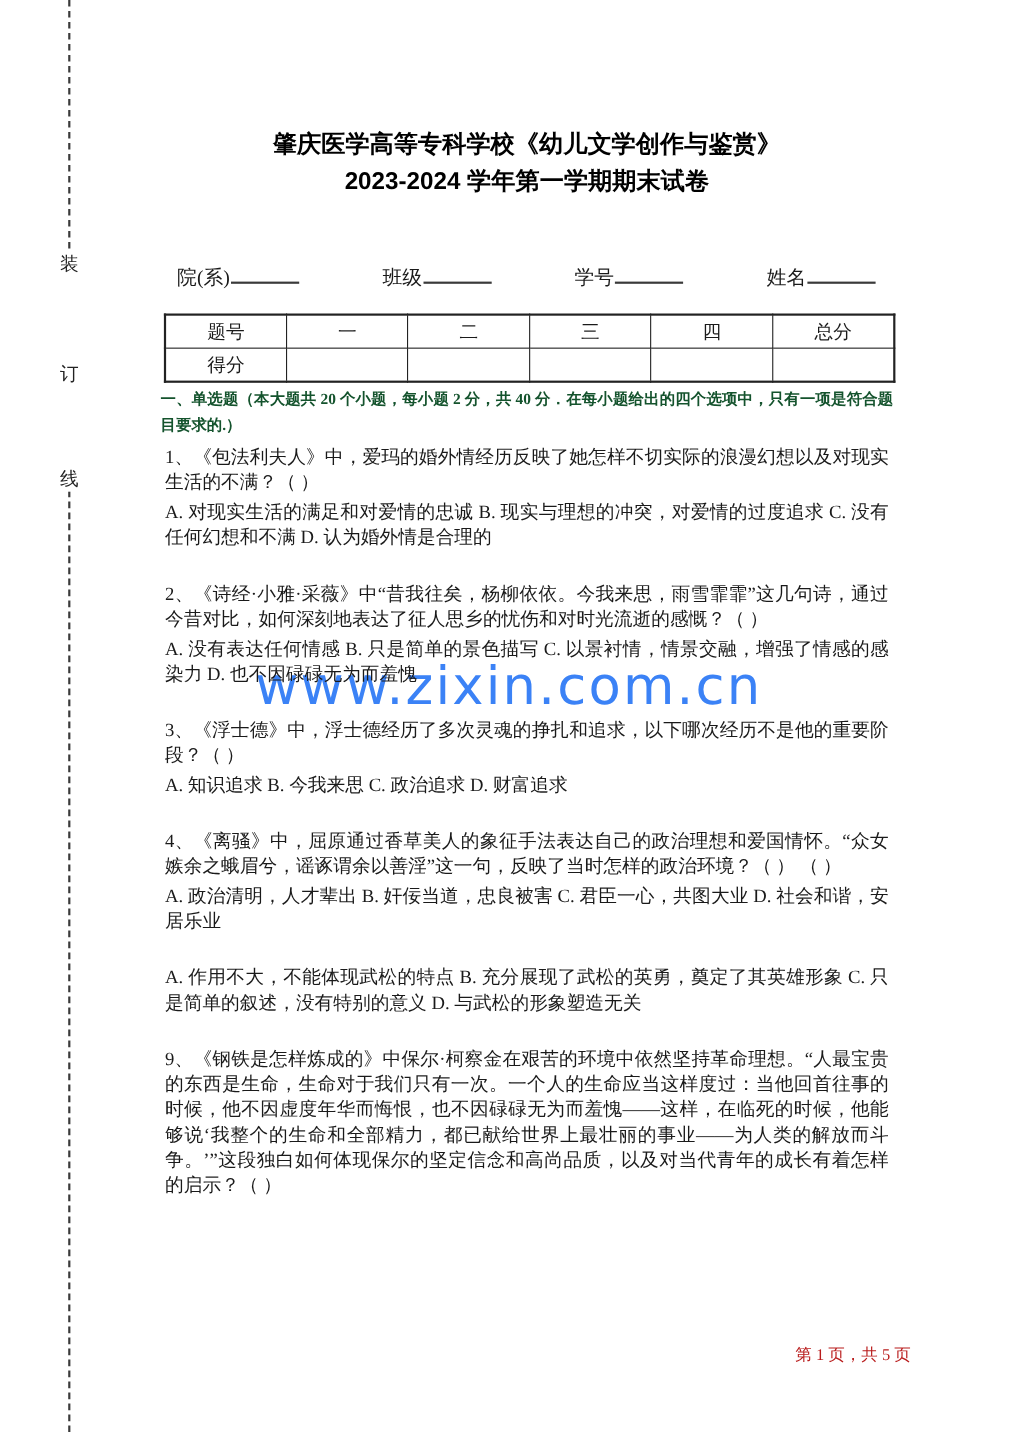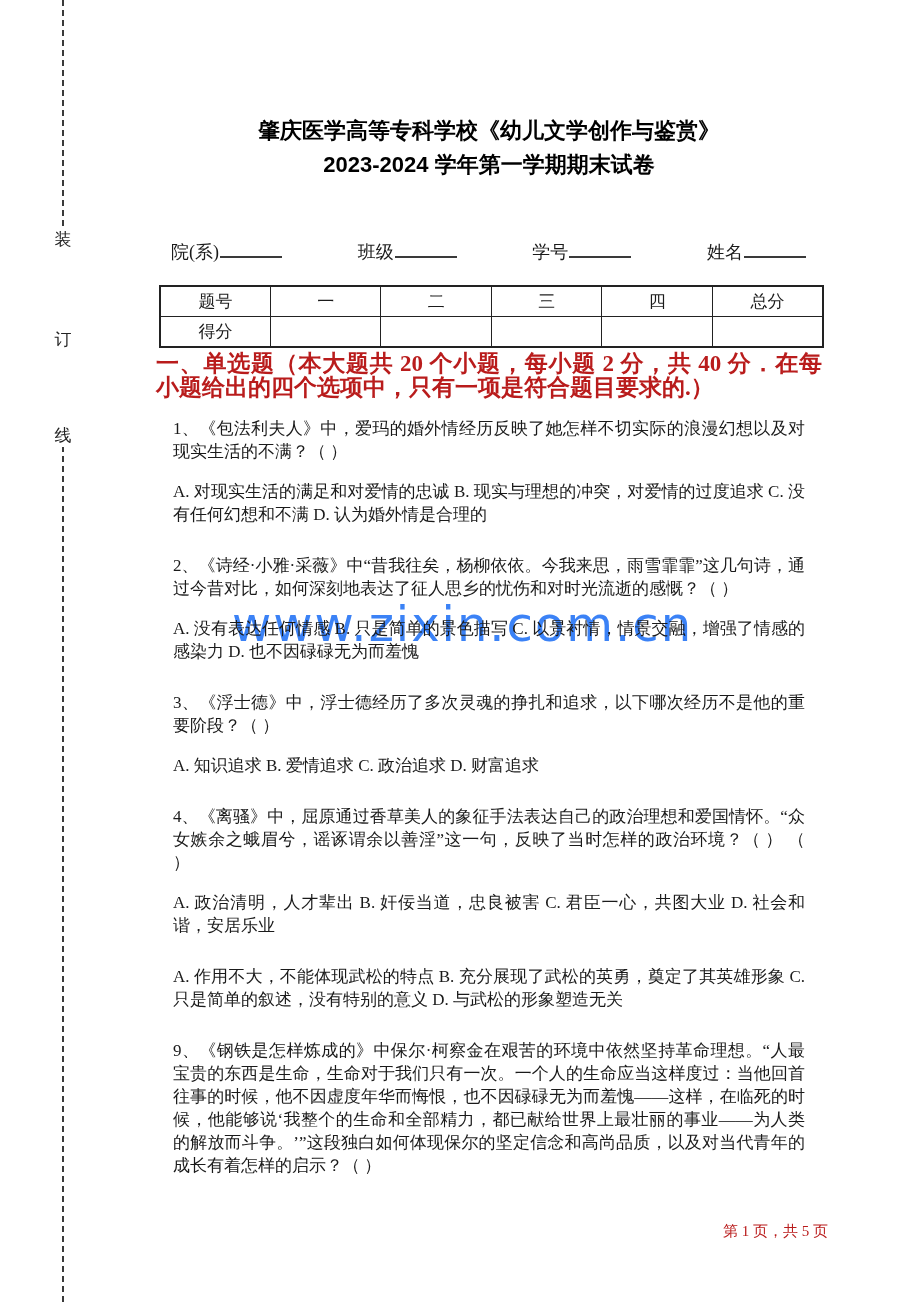--- a/index.html
+++ b/index.html
@@ -27,21 +27,21 @@
   .bind-label.l2 { top: 424px; }
 
   
   .watermark {
     position: absolute; left: 232px; top: 596px; z-index: 1;
     font-family: "DejaVu Sans", "Liberation Sans", sans-serif;
     font-size: 48px; letter-spacing: 2px; color: #3b82f6; white-space: nowrap;
   }
 
   .content {
-    position: absolute; left: 156px; top: 0; width: 666px; z-index: 2;
+    position: absolute; left: 146px; top: 0; width: 666px; z-index: 2;
   }
 
   .title {
     margin: 0; text-align: center; font-weight: bold; font-size: 22px;
     line-height: 30px; color: #000;
     font-family: "Liberation Sans", "DejaVu Sans", sans-serif;
   }
   .title.t1 { padding-top: 116px; }
   .title.t2 { margin-top: 4px; }
 
@@ -60,27 +60,27 @@
     border-collapse: collapse; border: 2px solid #222;
     font-size: 17px;
     padding-left: 42px;
   }
   table.score-table td {
     border: 1px solid #222; height: 29px; text-align: center;
     padding: 0; width: 16.66%;
   }
 
   .section-heading {
-    margin: 4px 0 3px 0; font-weight: bold; font-size: 23px;
-    line-height: 24px; text-align: justify; color: #b91c1c;
+    margin: 4px 0 3px 0; font-weight: bold; font-size: 14px;
+    line-height: 24px; text-align: justify; color: #14532d;
   }
 
   .question { margin: 0 0 28px 0; }
   .q-text {
-    margin: 17px; font-size: 17px; line-height: 23px; text-align: justify;
+    margin: 4px; font-size: 17px; line-height: 23px; text-align: justify;
   }
 
   .footer {
     position: absolute; left: 162px; top: 1222px; width: 666px;
     text-align: right; font-size: 15px; color: #b91c1c; z-index: 2;
   }
 </style>
 </head>
 <body>
 
@@ -134,21 +134,21 @@
       <p class="q-text"><span>A. 对现实生活的满足和对爱情的忠诚</span> <span>B. 现实与理想的冲突，对爱情的过度追求</span> <span>C. 没有任何幻想和不满</span> <span>D. 认为婚外情是合理的</span></p>
     </div>
 
     <div class="question">
       <p class="q-text">2、《诗经·小雅·采薇》中“昔我往矣，杨柳依依。今我来思，雨雪霏霏”这几句诗，通过今昔对比，如何深刻地表达了征人思乡的忧伤和对时光流逝的感慨？（ ）</p>
       <p class="q-text"><span>A. 没有表达任何情感</span> <span>B. 只是简单的景色描写</span> <span>C. 以景衬情，情景交融，增强了情感的感染力</span> <span>D. 也不因碌碌无为而羞愧</span></p>
     </div>
 
     <div class="question">
       <p class="q-text">3、《浮士德》中，浮士德经历了多次灵魂的挣扎和追求，以下哪次经历不是他的重要阶段？（ ）</p>
-      <p class="q-text"><span>A. 知识追求</span> <span>B. 爱情追求</span> <span>C. 政治追求</span> <span>D. 财富追求</span></p>
+      <p class="q-text"><span>A. 知识追求</span> <span>B. 今我来思</span> <span>C. 政治追求</span> <span>D. 财富追求</span></p>
     </div>
 
     <div class="question">
       <p class="q-text">4、《离骚》中，屈原通过香草美人的象征手法表达自己的政治理想和爱国情怀。“众女嫉余之蛾眉兮，谣诼谓余以善淫”这一句，反映了当时怎样的政治环境？（ ） （ ）</p>
       <p class="q-text"><span>A. 政治清明，人才辈出</span> <span>B. 奸佞当道，忠良被害</span> <span>C. 君臣一心，共图大业</span> <span>D. 社会和谐，安居乐业</span></p>
     </div>
 
     <div class="question">
       <p class="q-text"><span>A. 作用不大，不能体现武松的特点</span> <span>B. 充分展现了武松的英勇，奠定了其英雄形象</span> <span>C. 只是简单的叙述，没有特别的意义</span> <span>D. 与武松的形象塑造无关</span></p>
     </div>

